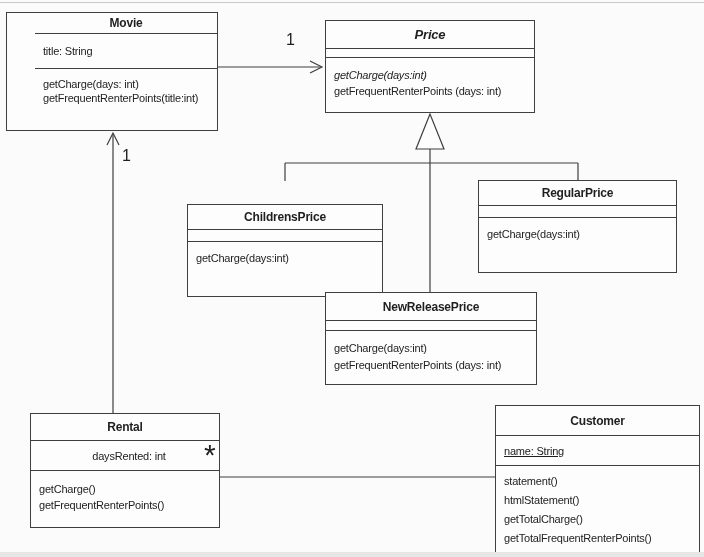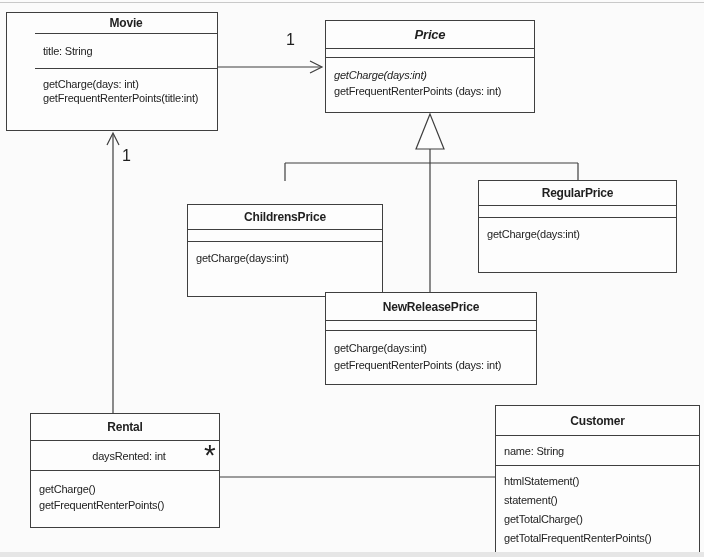--- a/index.html
+++ b/index.html
@@ -88,21 +88,21 @@
   #new-release-price .uml-methods .uml-text { line-height: 17px; }
 
   #rental           { left: 30px;  top: 413px; width: 190px; height: 115px; }
   #rental .uml-title   { height: 27px; }
   #rental .uml-attrs   { height: 30px; align-items: center; }
   #rental .uml-methods { padding-top: 10px; }
   #rental .uml-methods .uml-text { line-height: 16px; }
 
   #customer         { left: 495px; top: 405px; width: 205px; height: 148px; }
   #customer .uml-title   { height: 30px; }
-  #customer .uml-attrs   { height: 30px; }
+  #customer .uml-attrs   { height: 30px; text-decoration: underline; }
   #customer .uml-methods { padding-top: 6px; }
   #customer .uml-methods .uml-text { line-height: 19px; }
 
   
   .mult {
     position: absolute;
     color: #1f1f1f;
     font-size: 16px;
     line-height: 16px;
   }
@@ -190,22 +190,22 @@
       <div class="uml-text">getFrequentRenterPoints()</div>
     </div>
   </div>
 
   <div class="uml-class" id="customer">
     <div class="uml-title">Customer</div>
     <div class="uml-attrs">
       <div class="uml-text">name: String</div>
     </div>
     <div class="uml-methods">
+      <div class="uml-text">statement()</div>
       <div class="uml-text">htmlStatement()</div>
-      <div class="uml-text">statement()</div>
       <div class="uml-text">getTotalCharge()</div>
       <div class="uml-text">getTotalFrequentRenterPoints()</div>
     </div>
   </div>
 
   <span class="mult" id="mult-movie-price">1</span>
   <span class="mult" id="mult-rental-movie">1</span>
   <span class="mult" id="mult-customer-rental">*</span>
 
   <div class="bottom-edge"></div>

